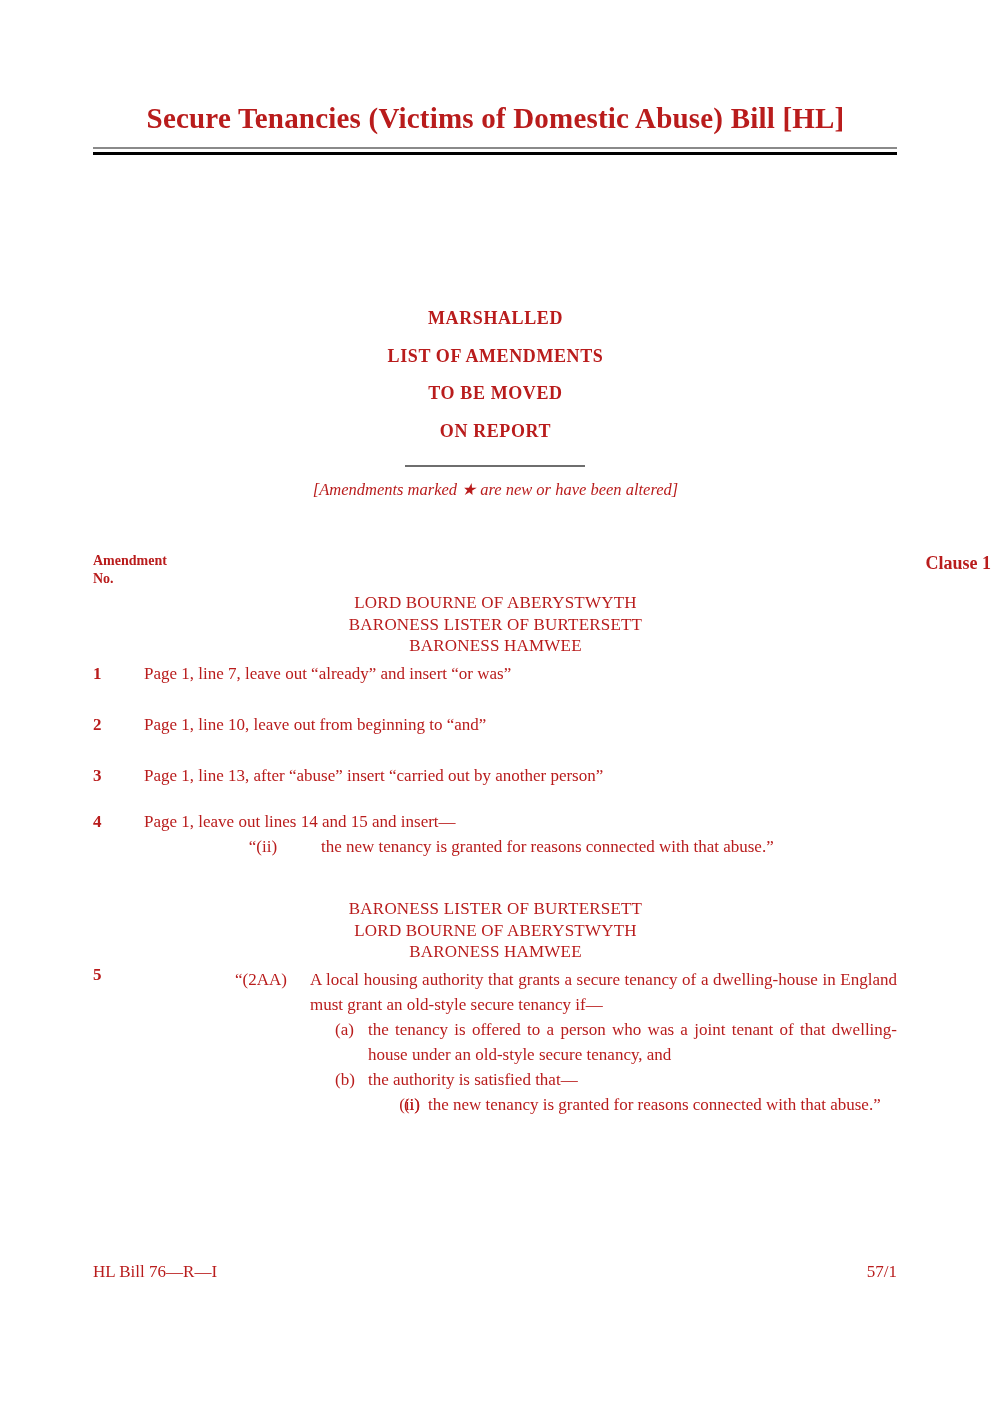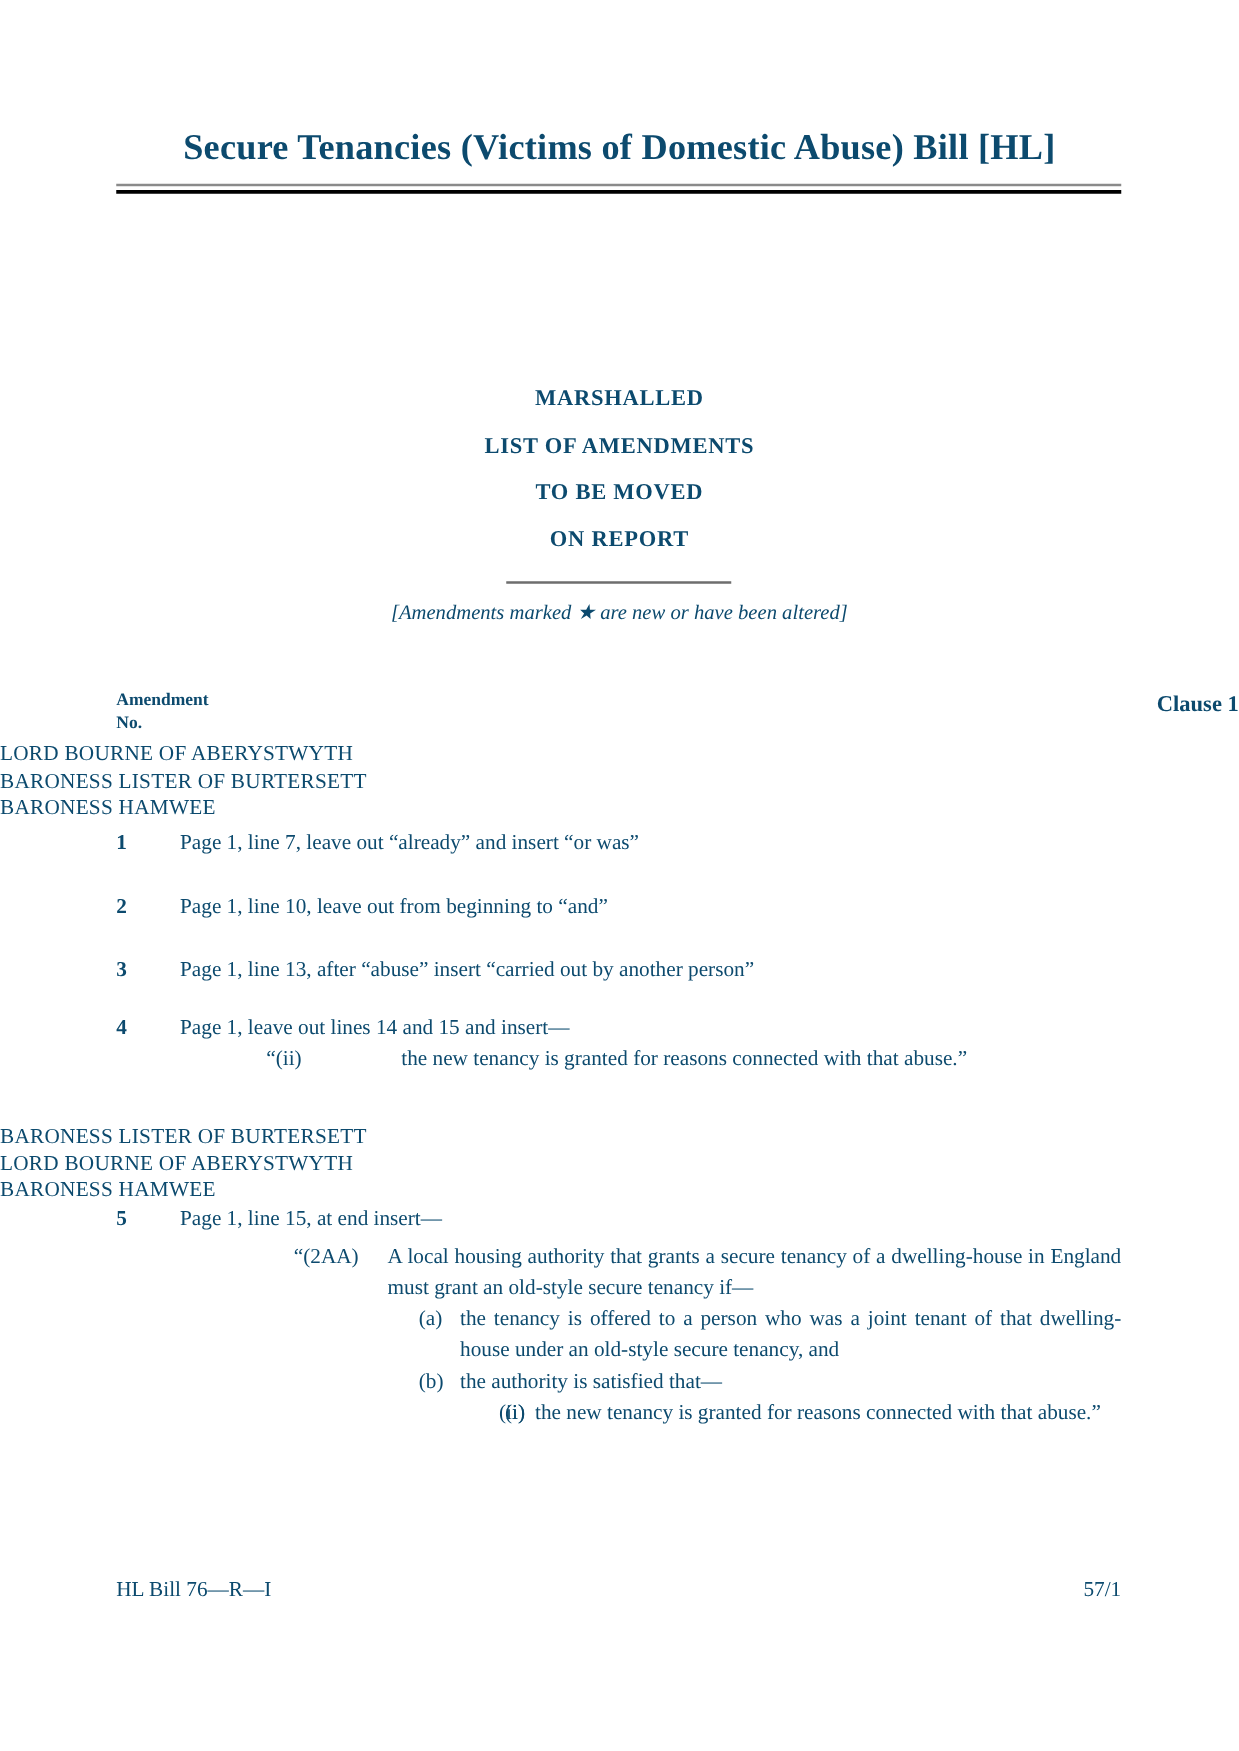--- a/index.html
+++ b/index.html
@@ -1,21 +1,21 @@
 <!DOCTYPE html>
 <html><head>
 <meta charset="utf-8">
 <style>
   html, body { margin: 0; padding: 0; background: #ffffff; }
   .page {
     position: relative;
     width: 991px;
     height: 1401px;
     background: #ffffff;
-    color: #0c4a6e;
+    color: #b91c1c;
     font-family: "Liberation Serif", "DejaVu Serif", serif;
     overflow: hidden;
     border-radius: 16px;
   }
 
   .doc-title {
     position: absolute;
     top: 102px; left: 0; right: 0;
     text-align: center;
     font-size: 29px;
@@ -69,21 +69,21 @@
     position: absolute;
     top: 553px; left: 0; right: 0;
     text-align: right;
     font-size: 18px;
     font-weight: bold;
   }
 
   .sponsors {
     position: absolute;
     left: 0; right: 0;
-    text-align: left;
+    text-align: center;
     font-size: 17px;
     line-height: 21.5px;
     letter-spacing: 0.2px;
   }
   .sponsors-1 { top: 592px; }
   .sponsors-2 { top: 898px; }
 
   .amend-row {
     position: absolute;
     left: 93px; right: 94px;
@@ -100,21 +100,21 @@
   .row-1 { top: 661px; }
   .row-2 { top: 712px; }
   .row-3 { top: 763px; }
   .row-4 { top: 809px; }
   .row-5 { top: 962px; }
 
   
   .ins-sub { position: relative; text-align: justify; }
   .ins-sub .sub-label {
     position: absolute; left: 120px; width: 100px;
-    text-align: left;
+    text-align: center;
   }
   .ins-sub .sub-text { margin-left: 228px; }
 
   
   .qsub { position: relative; margin-top: 5px; }
   .qsub-head { position: relative; text-align: justify; }
   .qsub-label { position: absolute; left: 142px; }
   .qsub-text  { margin-left: 217px; }
 
   .qpara { position: relative; text-align: justify; }
@@ -193,21 +193,20 @@
   </div>
 
   <div class="sponsors sponsors-2">
     <div>BARONESS LISTER OF BURTERSETT</div>
     <div>LORD BOURNE OF ABERYSTWYTH</div>
     <div>BARONESS HAMWEE</div>
   </div>
 
   <div class="amend-row row-5">
     <span class="amend-num">5</span>
-    <div class="amend-body">Page 1, line 15, at end insert—</div>
 
     <div class="qsub">
       <div class="qsub-head">
         <span class="qsub-label">“(2AA)</span>
         <div class="qsub-text">A local housing authority that grants a secure tenancy of a dwelling-house in England must grant an old-style secure tenancy if—</div>
       </div>
 
       <div class="qpara">
         <span class="qpara-label">(a)</span>
         <div class="qpara-text">the tenancy is offered to a person who was a joint tenant of that dwelling-house under an old-style secure tenancy, and</div>

